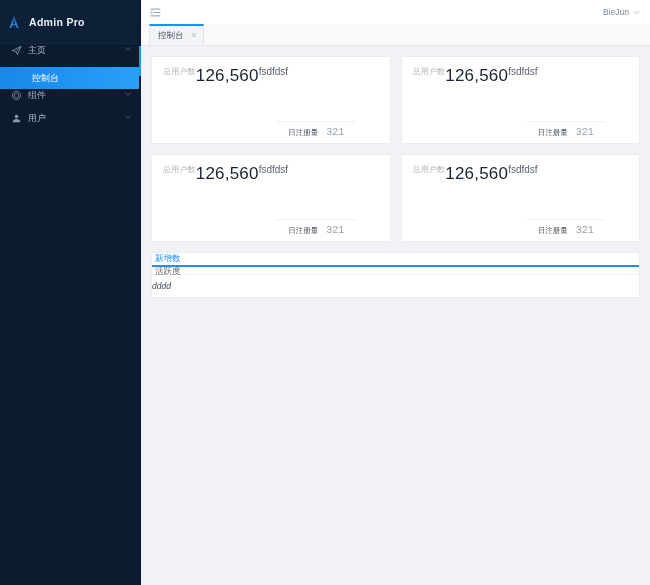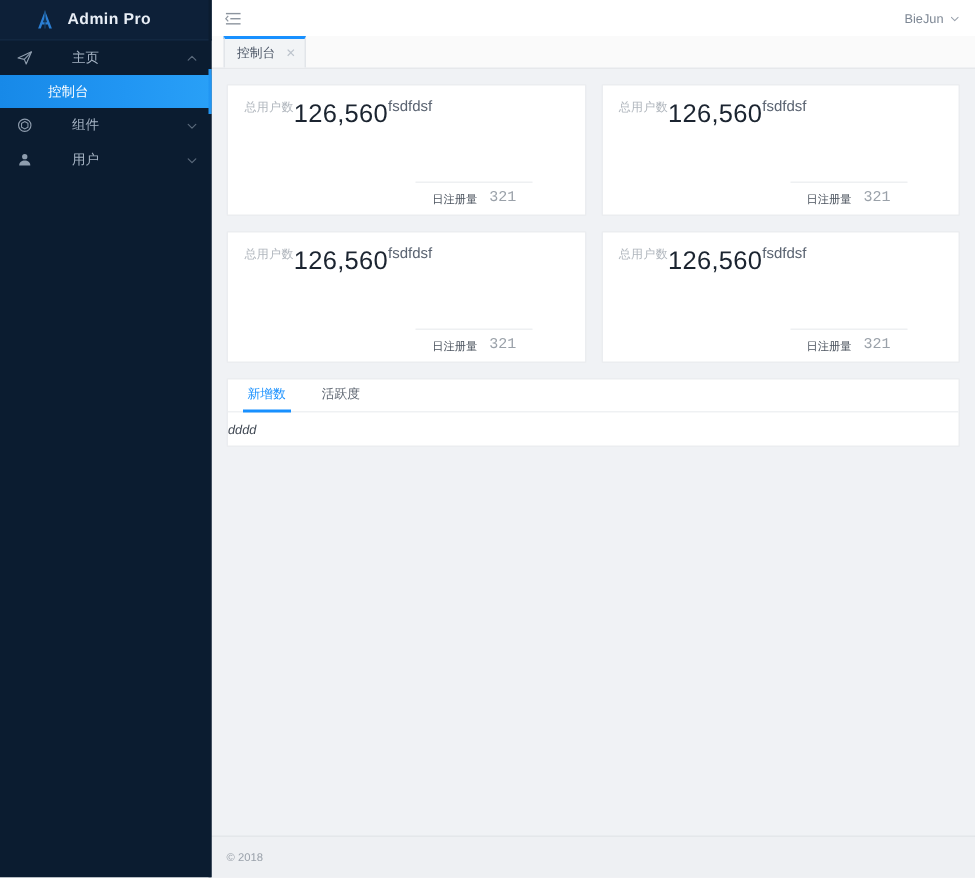--- a/index.html
+++ b/index.html
@@ -20,48 +20,47 @@
     z-index: 5;
   }
   #sidebar::after {
     content: "";
     position: absolute;
     right: 0; top: 0; bottom: 0;
     width: 2px;
     background: linear-gradient(to bottom, #0b1c30 0%, #0b1c30 46px, #2196f3 46px, #2196f3 76px, #0b1c30 76px, #0b1c30 100%);
   }
   .logo-row {
-    height: 27px;
-    display: flex; align-items: center;
-    padding-left: 22px;
+    height: 44px;
+    display: flex; align-items: center;
+    padding-left: 6px;
     background: #0d2038;
     border-bottom: 1px solid #122740;
   }
   .logo-mark {
     width: 16px; height: 16px;
     display: flex; align-items: center; justify-content: center;
     margin-right: 7px;
   }
   .logo-mark svg { display: block; }
   .logo-text {
     color: #e8eef6;
     font-size: 10.5px;
     font-weight: bold;
     letter-spacing: .3px;
   }
   .menu { padding-top: 0; }
   .menu-item {
     height: 23px;
-    display: flex; align-items: center;
+    display: flex; 
     padding: 0 9px 0 10px;
     color: #a6b4c4;
     font-size: 9px;
     cursor: pointer;
     position: relative;
-    gap: 20px;
   }
   .menu-item .mi-icon {
     width: 12px; height: 12px;
     margin-right: 6px;
     display: flex; align-items: center; justify-content: center;
     flex: 0 0 12px;
     opacity: .85;
   }
   .menu-item .mi-icon svg { display:block; }
   .menu-item .mi-label { flex: 1 1 auto; white-space: nowrap; }
@@ -198,23 +197,22 @@
   
   .panel {
     margin-top: 10px;
     background: #ffffff;
     border: 1px solid #ebedf0;
     border-radius: 1px;
   }
   .panel-tabs {
     height: 22px;
     display: flex; align-items: stretch;
-    padding-left: 10px;
     border-bottom: 1px solid #eff1f3;
-    gap: 18px;
+    flex-direction: column;
   }
   .panel-tab {
     display: flex; align-items: center;
     font-size: 8.5px;
     color: #5d6570;
     cursor: pointer;
     padding: 0 3px;
     border-bottom: 2px solid transparent;
     margin-bottom: -1px;
   }
@@ -406,20 +404,17 @@
           </div>
           <div class="panel-tab">
             <span>活跃度</span>
           </div>
         </div>
         <div class="panel-body">dddd</div>
       </div>
 
     </div>
 
-    <div id="footer">
-      <span class="copy">© 2018</span>
-    </div>
 
   </div>
 
 
 </div>
 
 </body></html>

